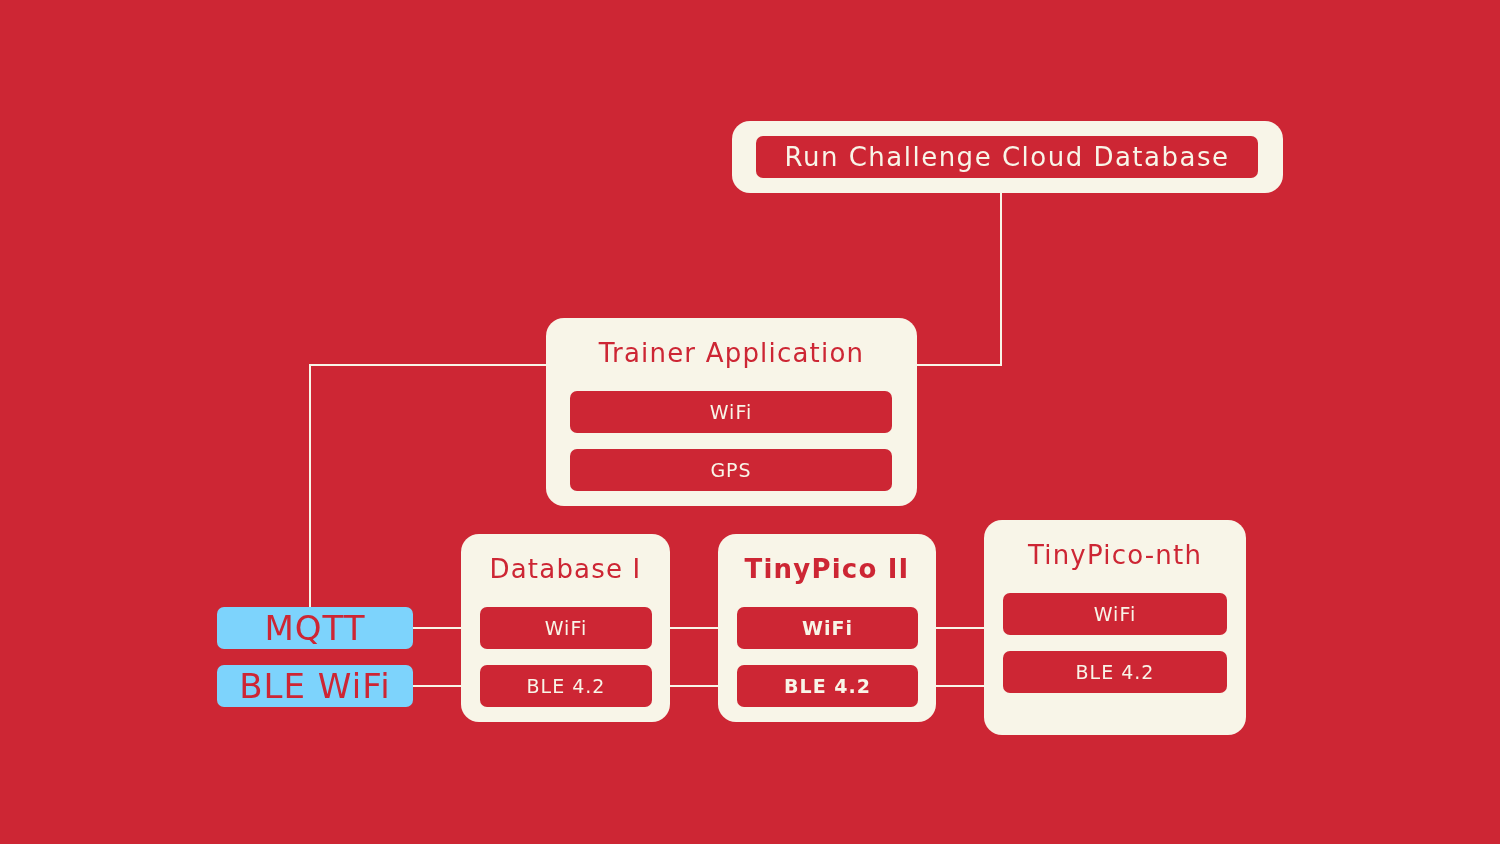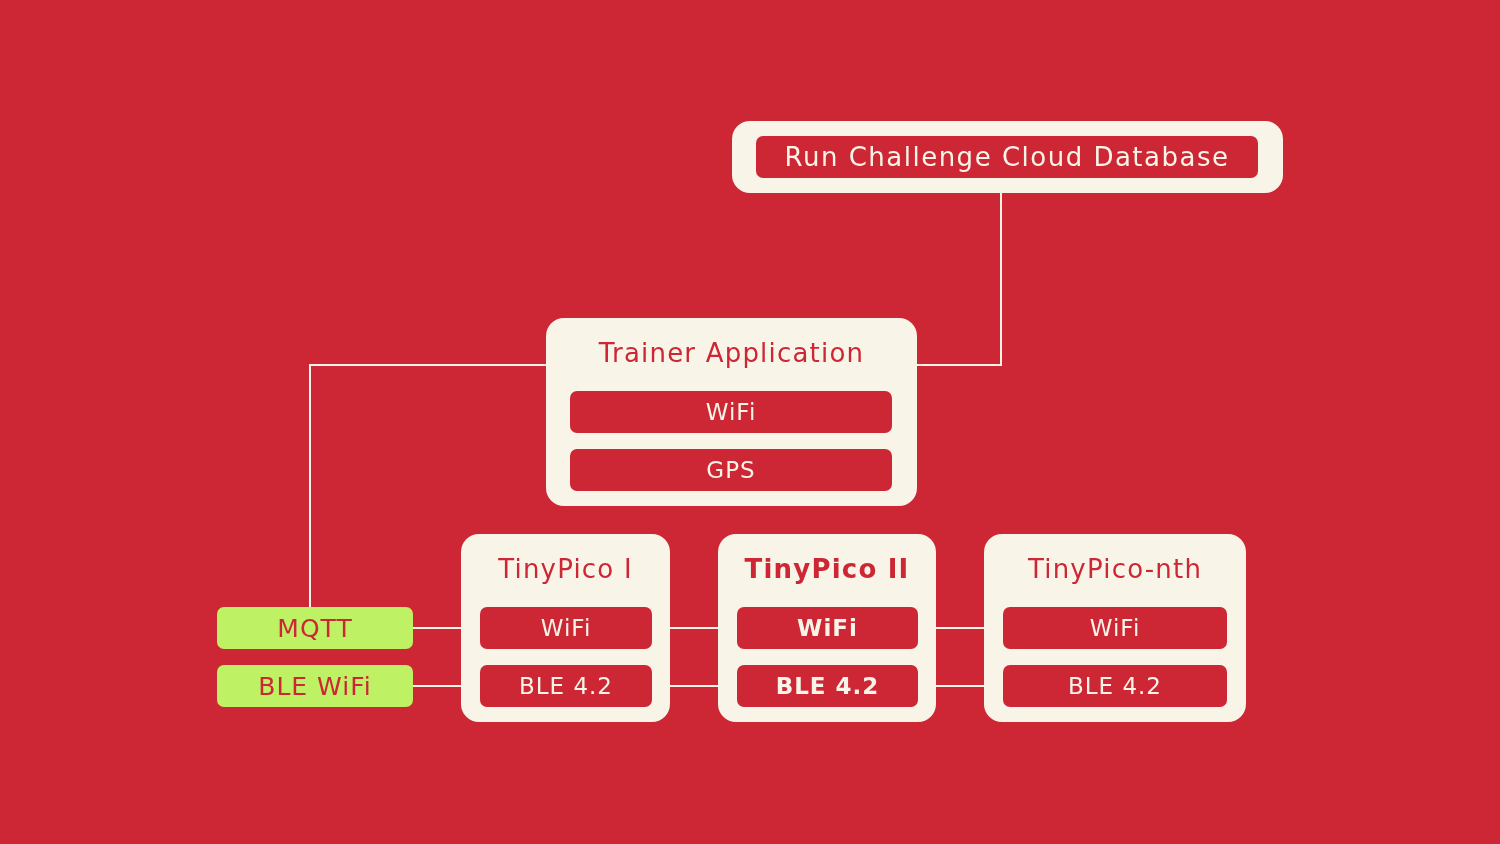--- a/index.html
+++ b/index.html
@@ -10,30 +10,30 @@
       position: relative;
     }
     .canvas { position: absolute; left: 0; top: 0; width: 1500px; height: 844px; }
     .line { position: absolute; background: #f8f5e8; }
     .card {
       position: absolute; background: #f8f5e8; border-radius: 18px; box-sizing: border-box; padding-left: 22px;
     }
     .chip {
       position: absolute; background: #cd2634; color: #f8f5e8; border-radius: 7px;
       display: flex; align-items: center; justify-content: center;
-      font-size: 23px; letter-spacing: 1px;
+      font-size: 19px; letter-spacing: 1px;
     }
     .title {
       position: absolute; left: 0; right: 0; text-align: center; color: #cd2634;
       font-size: 26px; letter-spacing: 1.2px;
     }
     .pill {
-      position: absolute; background: #bef264; color: #cd2634; border-radius: 7px;
+      position: absolute; background: #7dd3fc; color: #cd2634; border-radius: 7px;
       display: flex; align-items: center; justify-content: center;
-      font-size: 25px; letter-spacing: 1px;
+      font-size: 34px; letter-spacing: 1px;
     }
   </style>
 </head>
 <body>
 
 <div class="canvas">
 
   <div class="line" style="left:1000px; top:192px; width:2px; height:174px;"></div>
   <div class="line" style="left:916px; top:364px; width:86px; height:2px;"></div>
   <div class="line" style="left:309px; top:364px; width:238px; height:2px;"></div>
@@ -52,30 +52,30 @@
   <div class="card" style="left:546px; top:270px; width:371px; height:188px;margin-top:48px;">
     <div class="title" style="top:20px;">Trainer Application</div>
     <div class="chip" style="left:24px; top:73px; width:322px; height:42px;">WiFi</div>
     <div class="chip" style="left:24px; top:131px; width:322px; height:42px;">GPS</div>
   </div>
 
   <div class="pill" style="left:217px; top:607px; width:196px; height:42px;">MQTT</div>
   <div class="pill" style="left:217px; top:665px; width:196px; height:42px;">BLE WiFi</div>
 
   <div class="card" style="left:461px; top:534px; width:209px; height:188px;">
-    <div class="title" style="top:20px;">TinyPico I</div>
+    <div class="title" style="top:20px;">Database I</div>
     <div class="chip" style="left:19px; top:73px; width:172px; height:42px;">WiFi</div>
     <div class="chip" style="left:19px; top:131px; width:172px; height:42px;">BLE 4.2</div>
   </div>
 
   <div class="card" style="left:718px; top:534px; width:218px; height:188px;font-weight:bold;">
     <div class="title" style="top:20px;">TinyPico II</div>
     <div class="chip" style="left:19px; top:73px; width:181px; height:42px;">WiFi</div>
     <div class="chip" style="left:19px; top:131px; width:181px; height:42px;">BLE 4.2</div>
   </div>
 
-  <div class="card" style="left:984px; top:534px; width:262px; height:188px;">
+  <div class="card" style="left:984px; top:520px; width:262px; height:215px;">
     <div class="title" style="top:20px;">TinyPico-nth</div>
     <div class="chip" style="left:19px; top:73px; width:224px; height:42px;">WiFi</div>
     <div class="chip" style="left:19px; top:131px; width:224px; height:42px;">BLE 4.2</div>
   </div>
 
 </div>
 
 </body></html>

